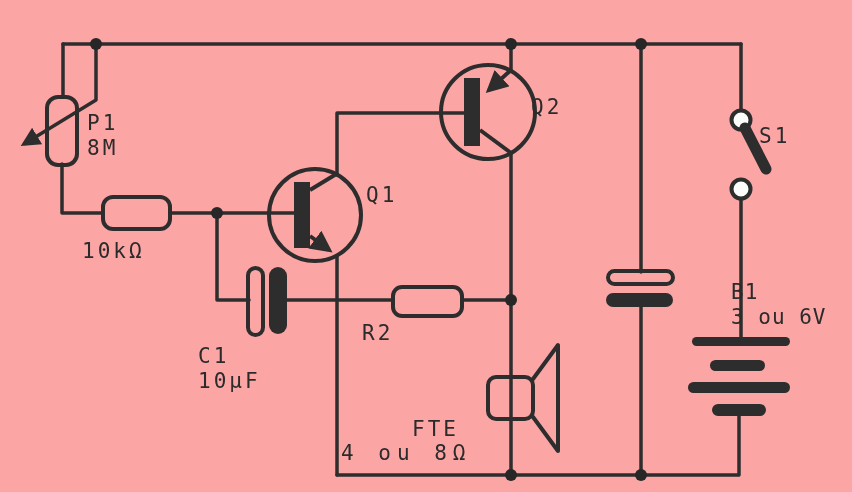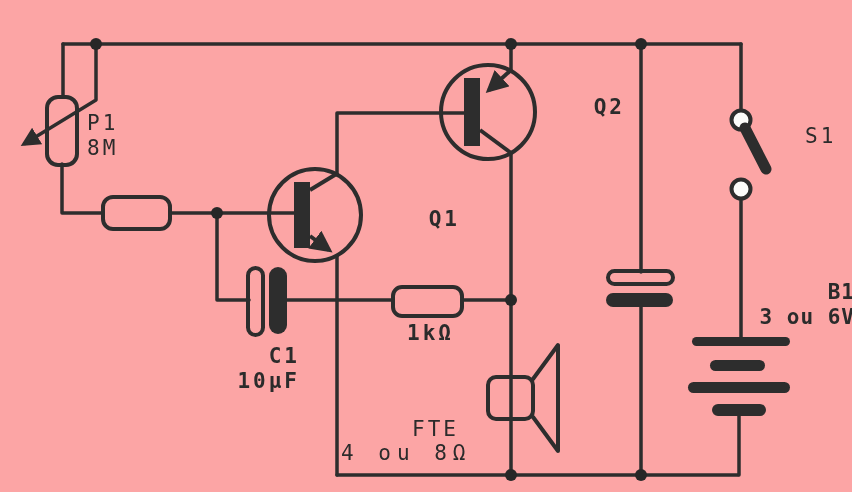--- a/index.html
+++ b/index.html
@@ -12,21 +12,21 @@
   }
   .schematic-svg{position:absolute;left:0;top:0;}
   .lbl{
     position:absolute;
     color:#2b2b2b;
     font-size:21px;
     line-height:25px;
     letter-spacing:3px;
     white-space:nowrap;
   }
-  .lbl.center{text-align:right;font-weight:bold;}
+  .lbl.center{text-align:left;}
   .lbl .line{display:block;}
   .ls-wide{letter-spacing:6px;}
   .ls-tight{letter-spacing:1px;}
 </style>
 </head>
 <body>
 
 <div class="stage">
 
   <svg class="schematic-svg" width="852" height="492" viewBox="0 0 852 492">
@@ -136,49 +136,50 @@
       <circle cx="641" cy="475" r="6"></circle>
     </g>
   </svg>
 
   <div class="lbl" style="left:87px;top:111px;">
     <span class="line">P1</span>
     <span class="line">8M</span>
   </div>
 
   <div class="lbl center" style="left:82px;top:239px;width:88px;">
+    <span class="line">10kΩ</span>
   </div>
 
-  <div class="lbl center" style="left:212px;top:344px;width:88px;">
+  <div class="lbl center" style="left:198px;top:344px;width:88px;">
     <span class="line">C1</span>
     <span class="line">10µF</span>
   </div>
 
-  <div class="lbl center" style="left:366px;top:183px;width:94px;margin-top:24px;">
+  <div class="lbl center" style="left:366px;top:183px;width:94px;">
     <span class="line">Q1</span>
   </div>
 
   <div class="lbl center" style="left:531px;top:95px;width:94px;">
     <span class="line">Q2</span>
   </div>
 
   <div class="lbl center" style="left:362px;top:321px;width:92px;">
-    <span class="line">1kΩ</span>
+    <span class="line">R2</span>
   </div>
 
   <div class="lbl" style="left:412px;top:417px;">
     <span class="line">FTE</span>
   </div>
   <div class="lbl ls-wide" style="left:341px;top:441px;">
     <span class="line">4 ou 8Ω</span>
   </div>
 
 
   <div class="lbl center ls-tight" style="left:731px;top:280px;width:124px;">
     <span class="line">B1</span>
     <span class="line">3 ou 6V</span>
   </div>
 
-  <div class="lbl" style="left:759px;top:124px;margin-left:46px;">
+  <div class="lbl" style="left:759px;top:124px;">
     <span class="line">S1</span>
   </div>
 
 </div>
 
 </body></html>

